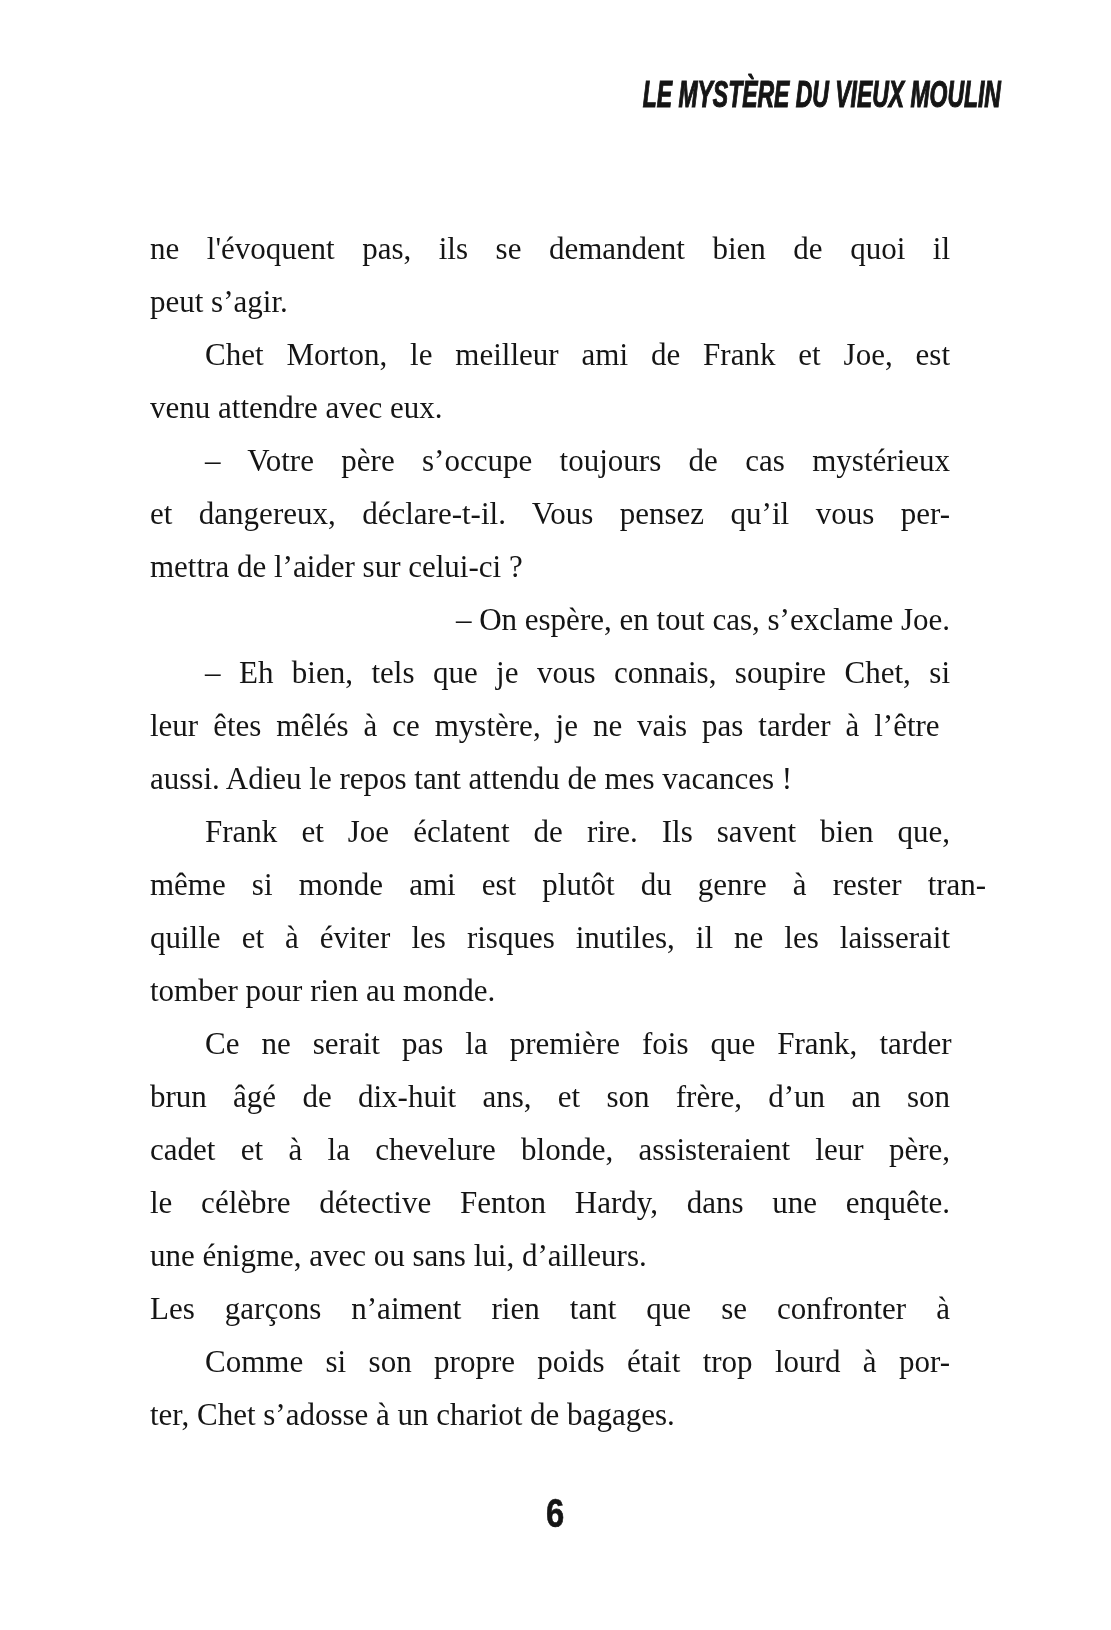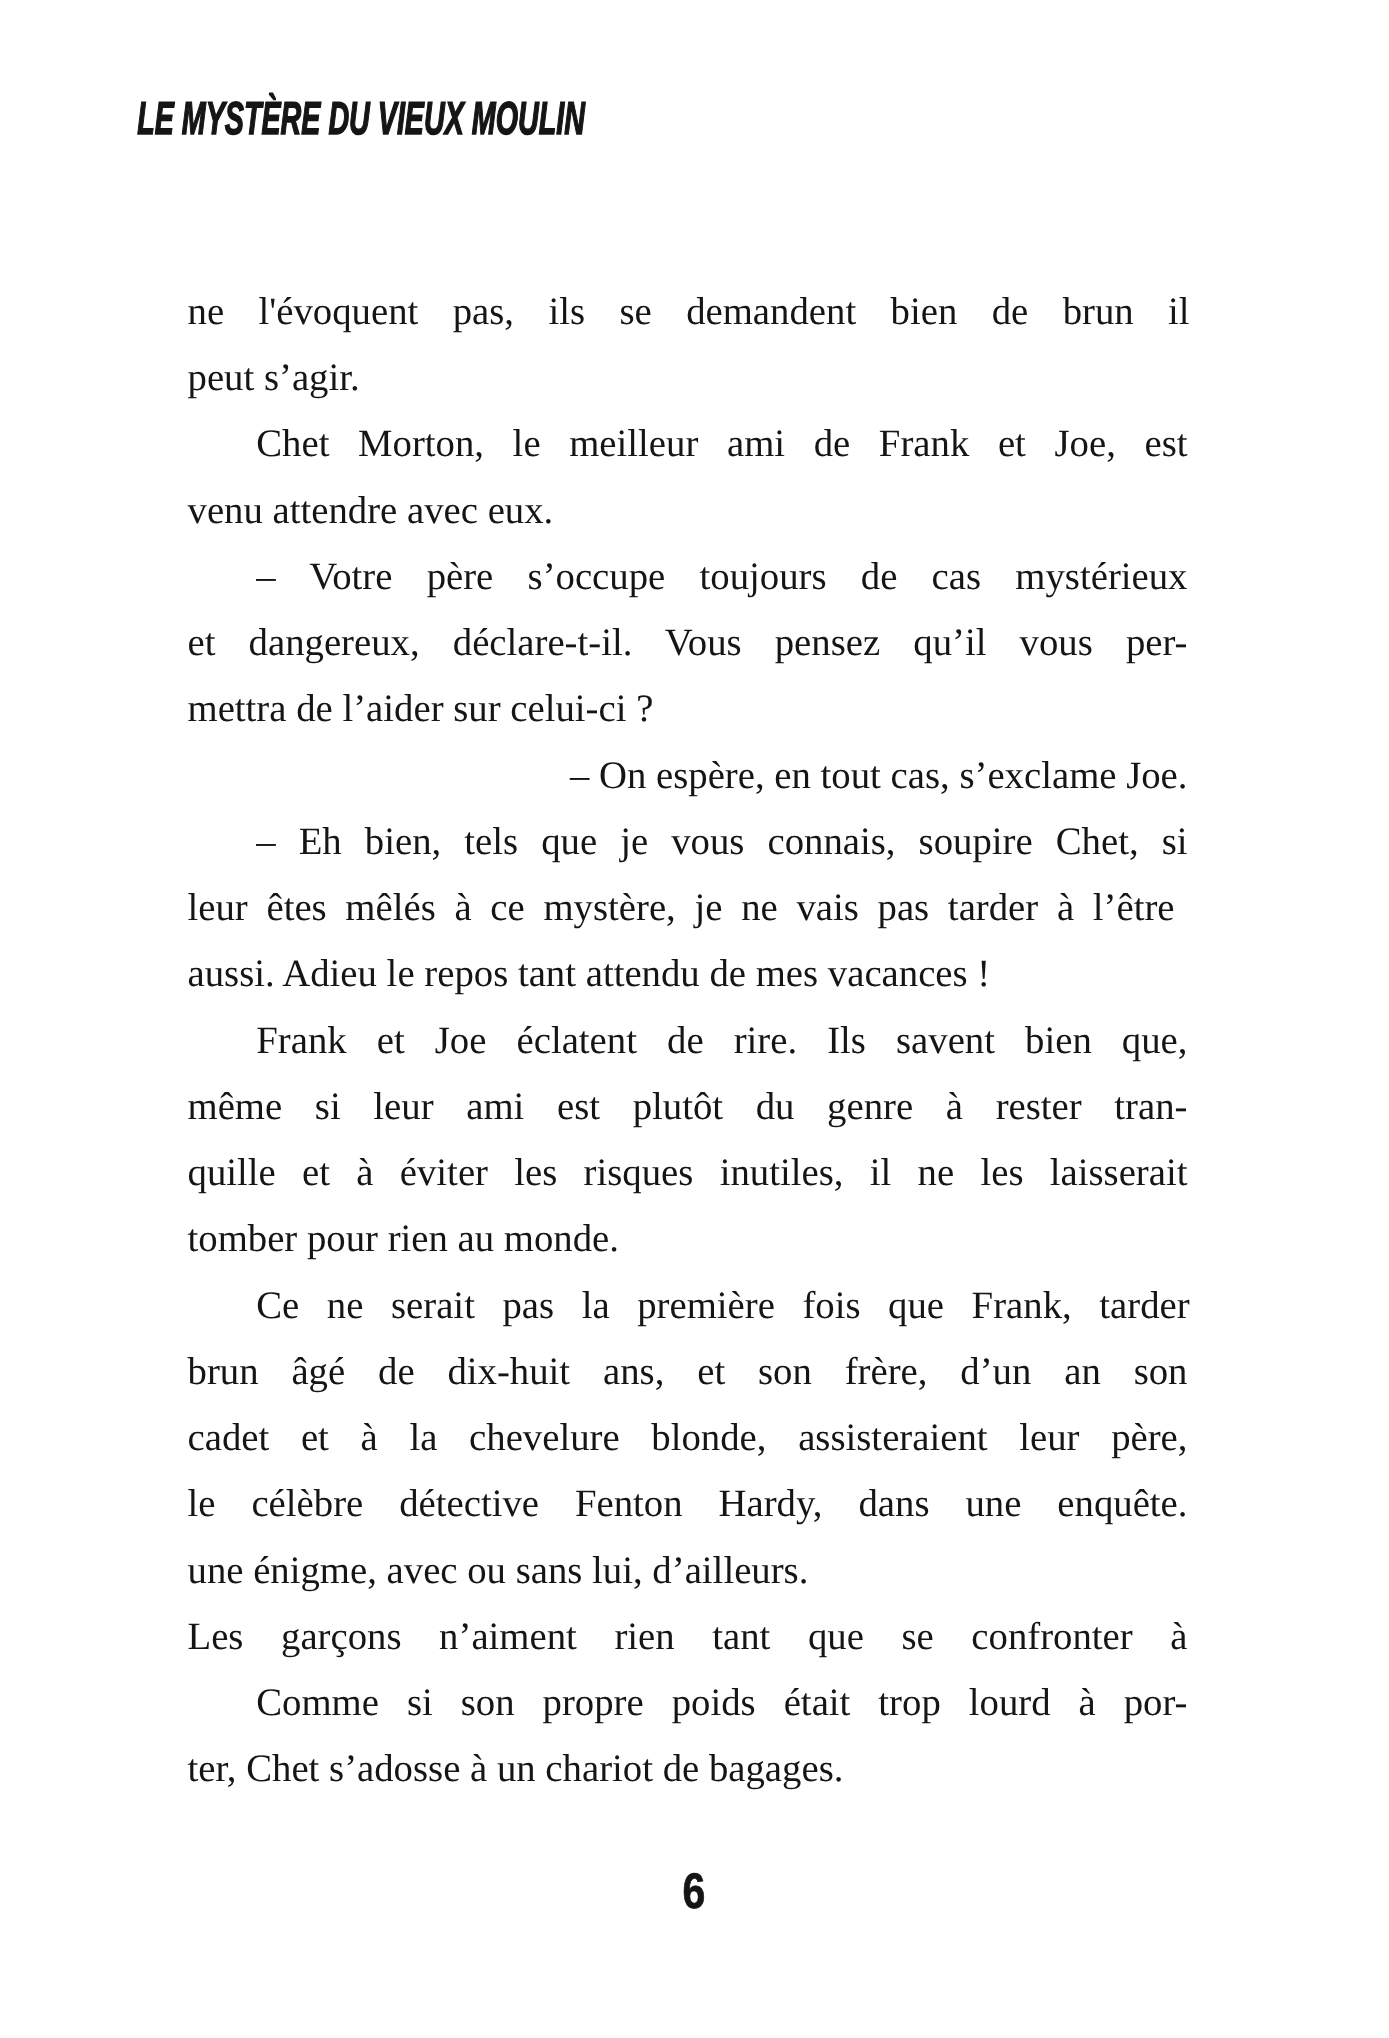--- a/index.html
+++ b/index.html
@@ -16,21 +16,21 @@
     color: var(--ink, #151515);
     overflow: hidden;
   }
 
   
   .running-head {
     position: absolute;
     top: 74px;
     left: 0;
     width: 100%;
-    text-align: left;
+    text-align: right;
   }
   .head-title {
     display: inline-block;
     font-family: "Liberation Sans", sans-serif;
     font-style: italic;
     font-weight: bold;
     font-size: 37px;
     letter-spacing: 0px;
     white-space: nowrap;
     transform: scaleX(0.62);
@@ -83,33 +83,33 @@
 </head>
 <body>
 
 <div class="page">
 
   <header class="running-head">
     <span class="head-title">LE MYSTÈRE DU VIEUX MOULIN</span>
   </header>
 
   <main class="body-text">
-      <div class="line just"><span class="ltext" style="word-spacing: 19.7778px; transform: none;">ne l'évoquent pas, ils se demandent bien de brun il</span></div>
+      <div class="line just"><span class="ltext" style="word-spacing: 19.7778px; transform: none;">ne l'évoquent pas, ils se demandent bien de quoi il</span></div>
       <div class="line"><span class="ltext" style="word-spacing: 0px; transform: none;">peut s’agir.</span></div>
       <div class="line just indent"><span class="ltext" style="word-spacing: 15.1476px; transform: none;">Chet Morton, le meilleur ami de Frank et Joe, est</span></div>
       <div class="line"><span class="ltext" style="word-spacing: 0px; transform: none;">venu attendre avec eux.</span></div>
       <div class="line just indent"><span class="ltext" style="word-spacing: 19.6451px; transform: none;">– Votre père s’occupe toujours de cas mystérieux</span></div>
       <div class="line just"><span class="ltext" style="word-spacing: 18.7388px; transform: none;">et dangereux, déclare-t-il. Vous pensez qu’il vous per-</span></div>
       <div class="line"><span class="ltext" style="word-spacing: 0px; transform: none;">mettra de l’aider sur celui-ci ?</span></div>
       <div class="line indent"><span class="ltext" style="word-spacing: 0px; transform: none;">– On espère, en tout cas, s’exclame Joe.</span></div>
       <div class="line just indent"><span class="ltext" style="word-spacing: 10.7016px; transform: none;">– Eh bien, tels que je vous connais, soupire Chet, si</span></div>
       <div class="line just"><span class="ltext" style="word-spacing: 7.20443px; transform: none;">leur êtes mêlés à ce mystère, je ne vais pas tarder à l’être</span></div>
       <div class="line"><span class="ltext" style="word-spacing: 0px; transform: none;">aussi. Adieu le repos tant attendu de mes vacances !</span></div>
       <div class="line just indent"><span class="ltext" style="word-spacing: 16.3056px; transform: none;">Frank et Joe éclatent de rire. Ils savent bien que,</span></div>
-      <div class="line just"><span class="ltext" style="word-spacing: 18.3656px; transform: none;">même si leur ami est plutôt du genre à rester tran-</span></div>
+      <div class="line just"><span class="ltext" style="word-spacing: 18.3656px; transform: none;">même si monde ami est plutôt du genre à rester tran-</span></div>
       <div class="line just"><span class="ltext" style="word-spacing: 13.2812px; transform: none;">quille et à éviter les risques inutiles, il ne les laisserait</span></div>
       <div class="line"><span class="ltext" style="word-spacing: 0px; transform: none;">tomber pour rien au monde.</span></div>
       <div class="line just indent"><span class="ltext" style="word-spacing: 14.2951px; transform: none;">Ce ne serait pas la première fois que Frank, tarder</span></div>
       <div class="line just"><span class="ltext" style="word-spacing: 18.5328px; transform: none;">brun âgé de dix-huit ans, et son frère, d’un an son</span></div>
       <div class="line just"><span class="ltext" style="word-spacing: 17.5898px; transform: none;">cadet et à la chevelure blonde, assisteraient leur père,</span></div>
       <div class="line just"><span class="ltext" style="word-spacing: 20.9978px; transform: none;">le célèbre détective Fenton Hardy, dans une enquête.</span></div>
       <div class="line"><span class="ltext" style="word-spacing: 0px; transform: none;">une énigme, avec ou sans lui, d’ailleurs.</span></div>
       <div class="line just"><span class="ltext" style="word-spacing: 22.3164px; transform: none;">Les garçons n’aiment rien tant que se confronter à</span></div>
       <div class="line just indent"><span class="ltext" style="word-spacing: 14.6389px; transform: none;">Comme si son propre poids était trop lourd à por-</span></div>
       <div class="line"><span class="ltext" style="word-spacing: 0px; transform: none;">ter, Chet s’adosse à un chariot de bagages.</span></div>

